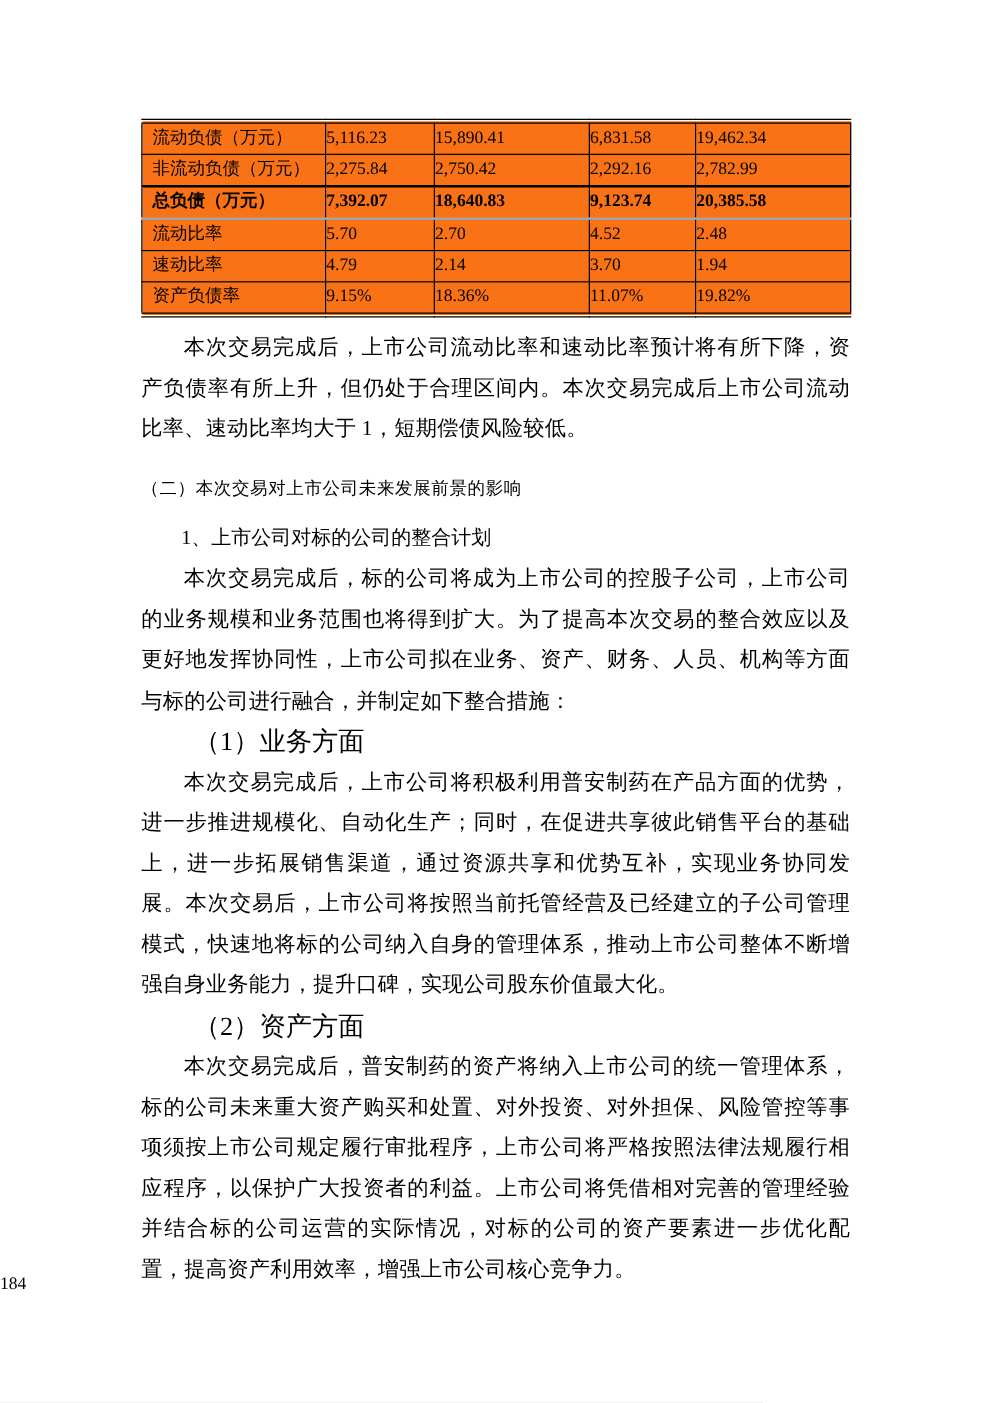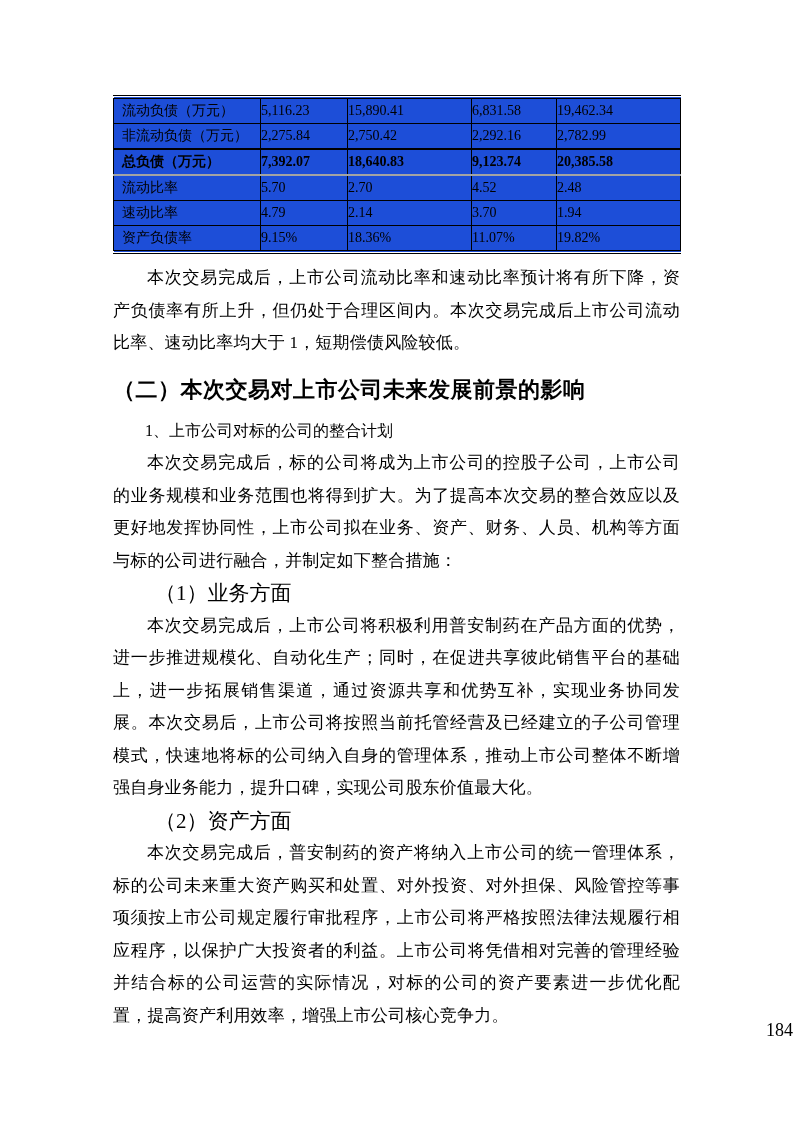--- a/index.html
+++ b/index.html
@@ -28,21 +28,21 @@
   table.fin-table col.c3 { width: 124px; }
   table.fin-table col.c4 { width: 85px;  }
   table.fin-table col.c5 { width: 124px; }
   table.fin-table td {
     border: 1px solid #000;
     height: 24px;
     font-size: 14px;
     line-height: 24px;
     padding: 0;
     vertical-align: middle;
-    background: #1d4ed8;
+    background: #f97316;
   }
   table.fin-table td.lbl { text-align: left;  padding-left: 8px; }
   table.fin-table td.val { padding-right: 6px; }
   table.fin-table tr.total-row td {
     font-weight: bold;
     border-top: 2px solid #000;
     border-bottom: 2px solid #a3a3a3;
   }
   
   .body-p {
@@ -50,44 +50,44 @@
     font-size: 17px;
     line-height: 32.5px;
     text-align: justify;
     text-indent: 2em;
     letter-spacing: 0.2px;
   }
   .first-p { margin-top: 8px; }
   .section-heading {
     margin: 15px 0 10px 0;
     font-family: "Liberation Sans", "DejaVu Sans", sans-serif;
-    font-size: 22px;
-    font-weight: 700;
+    font-size: 14px;
+    font-weight: 400;
     line-height: 30px;
     letter-spacing: 0.5px;
   }
   .sub-heading {
     margin: 0;
     font-size: 16px;
     line-height: 32.5px;
     text-indent: 2em;
   }
   .item-heading {
     margin: 0;
     font-size: 21px;
     line-height: 32.5px;
     text-indent: 2em;
   }
   .page-number {
     position: absolute;
     left: 0;
     right: 0;
     top: 1020px;
-    text-align: right;
-    font-size: 18px;
+    text-align: left;
+    font-size: 14px;
     font-family: "Liberation Serif", "DejaVu Serif", serif;
   }
 </style>
 </head>
 <body>
 
 <div class="page">
 
   <table class="fin-table">
     <colgroup>

